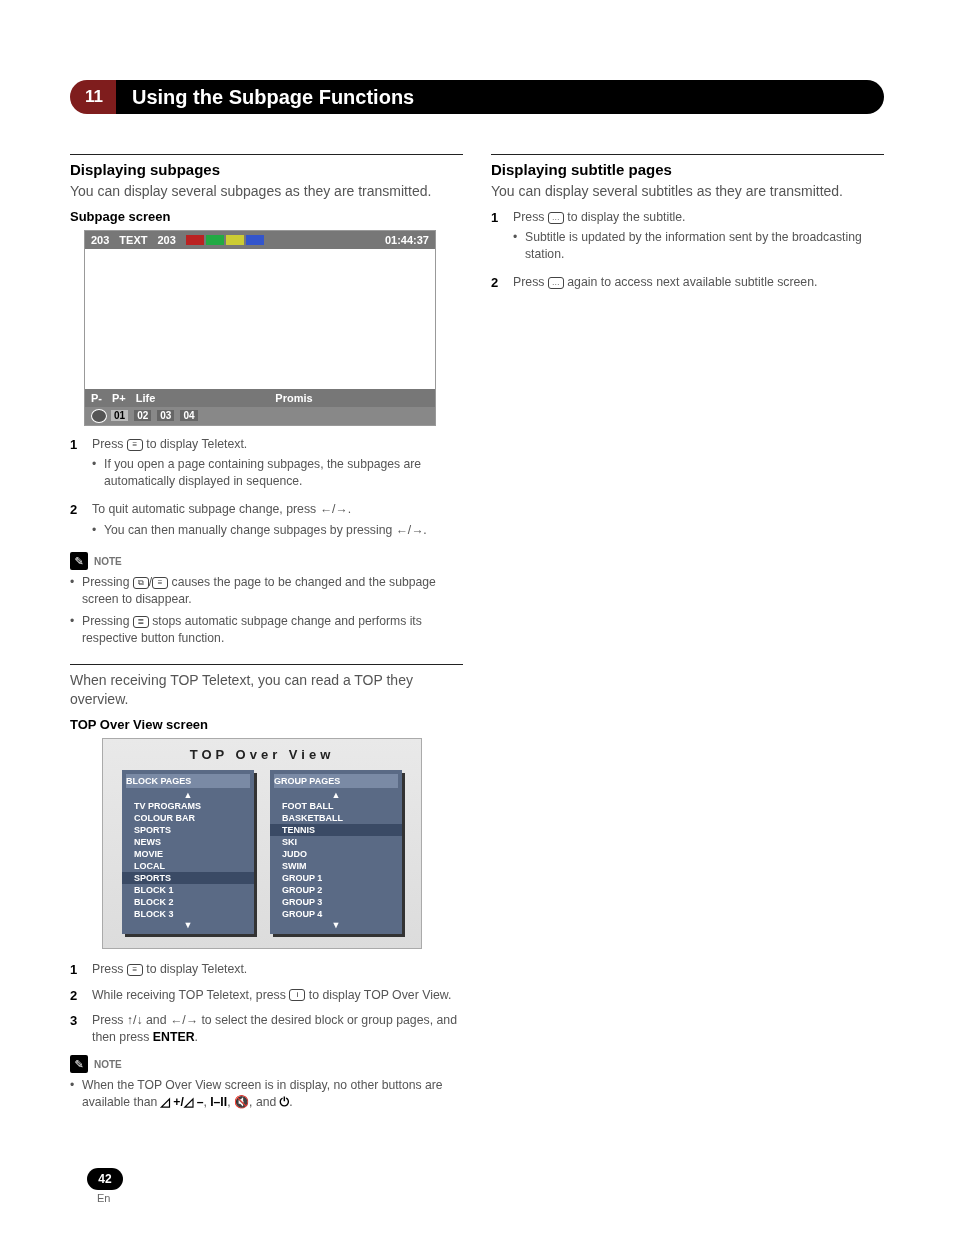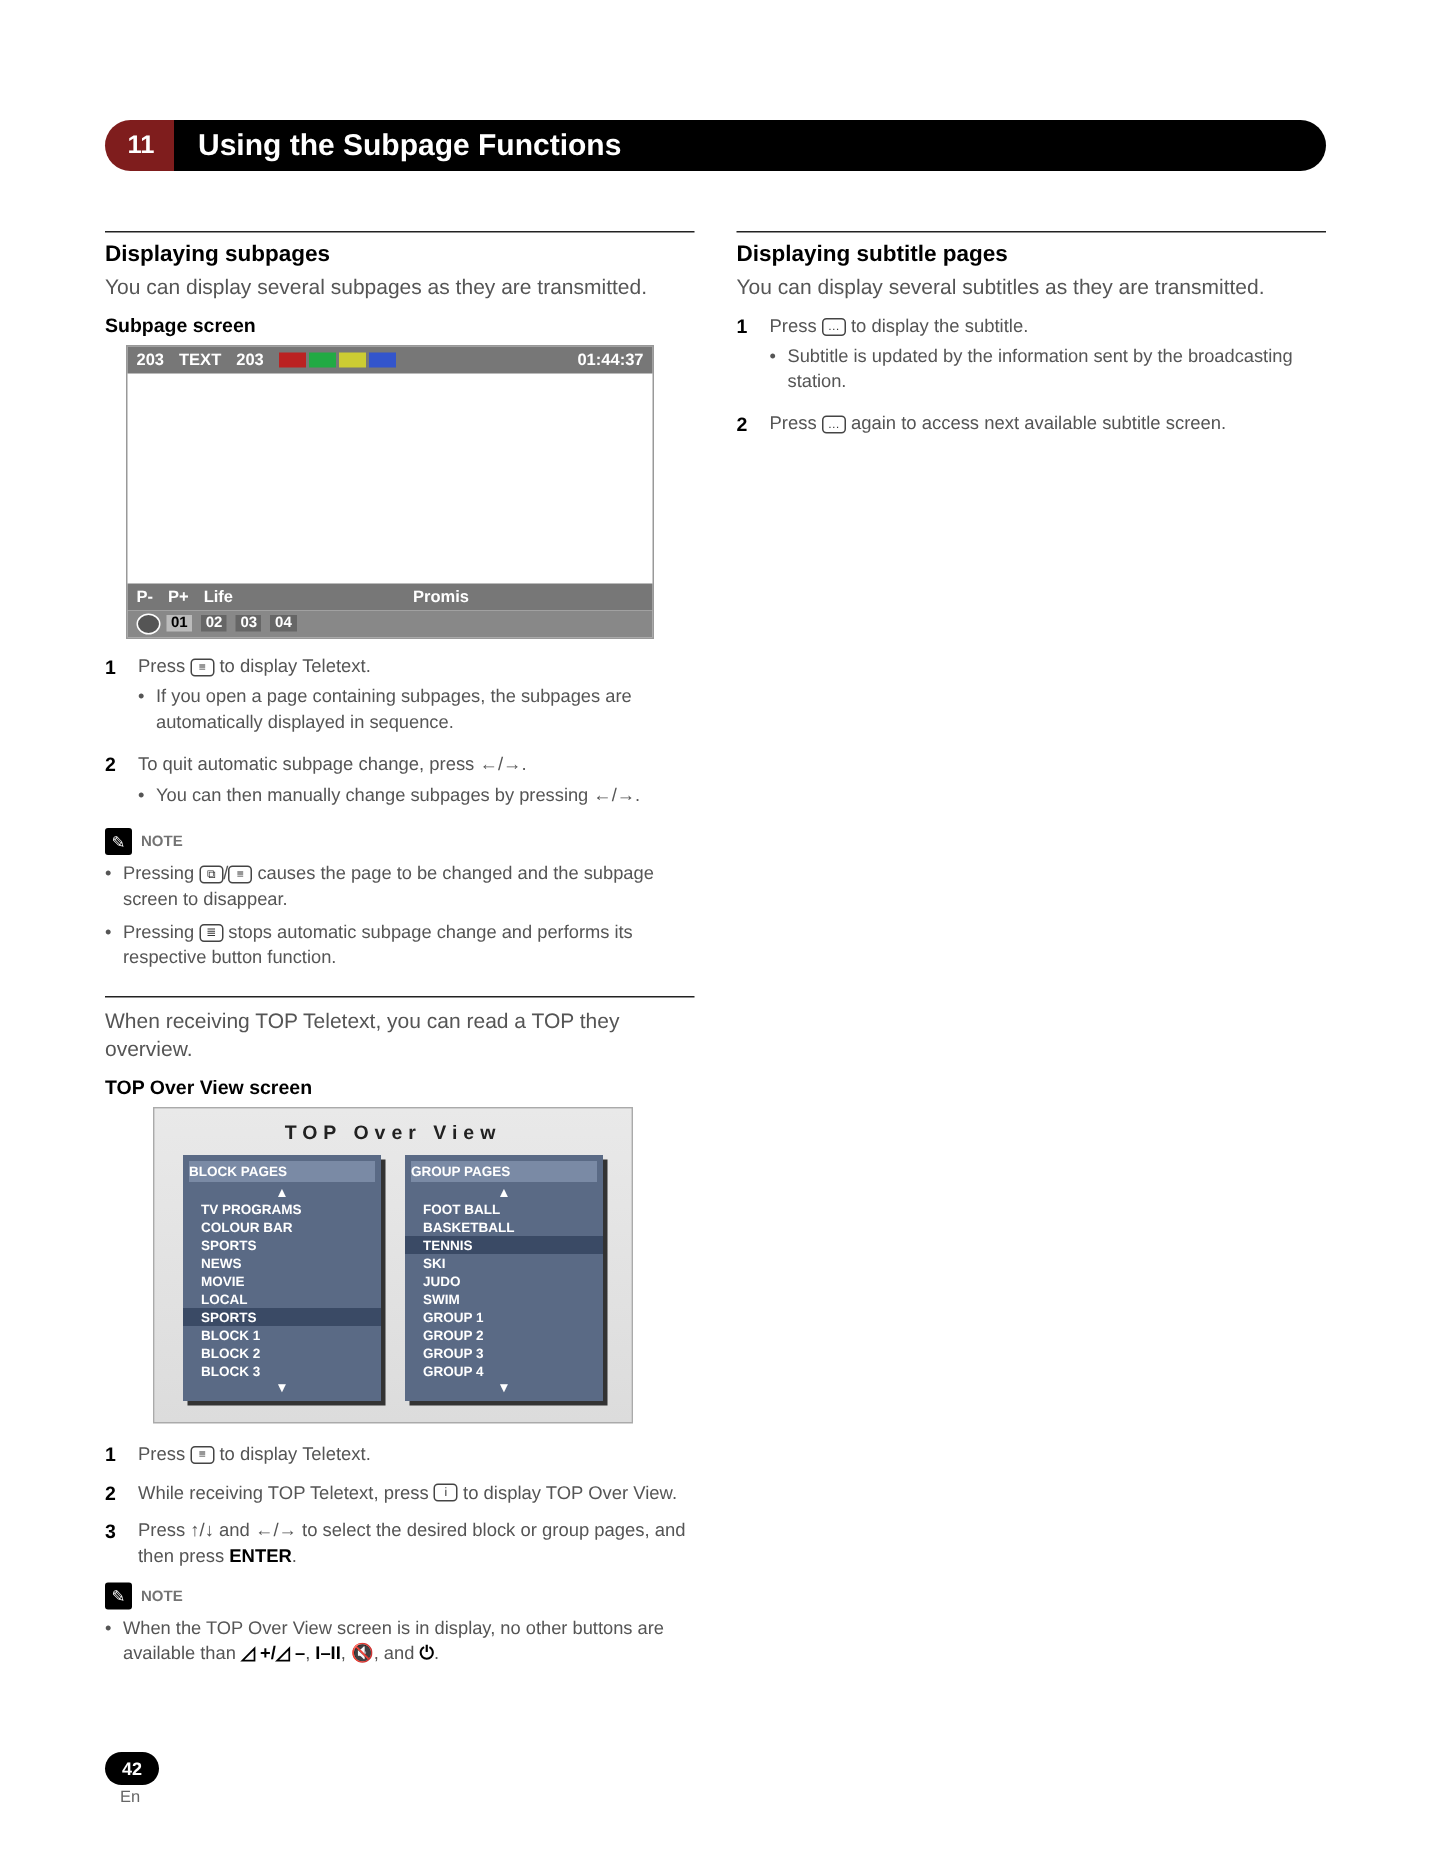--- a/index.html
+++ b/index.html
@@ -61,21 +61,21 @@
   }
   .tov-title { text-align:center; font-weight:700; letter-spacing:4px; font-size:13px; color:#222; margin-bottom:8px; }
   .tov-cols { display:flex; gap:16px; justify-content:center; }
   .tov-col { width:132px; background:#5a6a85; box-shadow: 3px 3px 0 #333; padding:4px 0; }
   .tov-col .hdr { background:#7a8aa5; color:#fff; font-size:9px; font-weight:700; text-align:left; padding:2px 0; margin:0 4px 2px; }
   .tov-col .itm { color:#fff; font-size:9px; font-weight:700; padding:1px 0 1px 12px; }
   .tov-col .itm.hi { background:#3a4a65; }
   .tov-col .arrow-up, .tov-col .arrow-down { color:#fff; text-align:center; font-size:9px; }
   .enter { font-weight:700; color:#000; }
   .glyph { font-weight:700; color:#000; }
-  .pagefoot { position:absolute; left:70px; bottom:40px; }
+  .pagefoot { position:absolute; left:87px; bottom:40px; }
   .pgbadge { width:36px; height:22px; background:#000; color:#fff; border-radius:11px; display:flex; align-items:center; justify-content:center; font-weight:700; font-size:12px; }
   .pglang { font-size:11px; color:#666; margin-top:2px; margin-left:10px; }
 </style>
 </head>
 <body>
 <div class="page">
 
 <div class="chapter-bar">
   <div class="chapter-badge">11</div>
   <div class="chapter-title-wrap">

